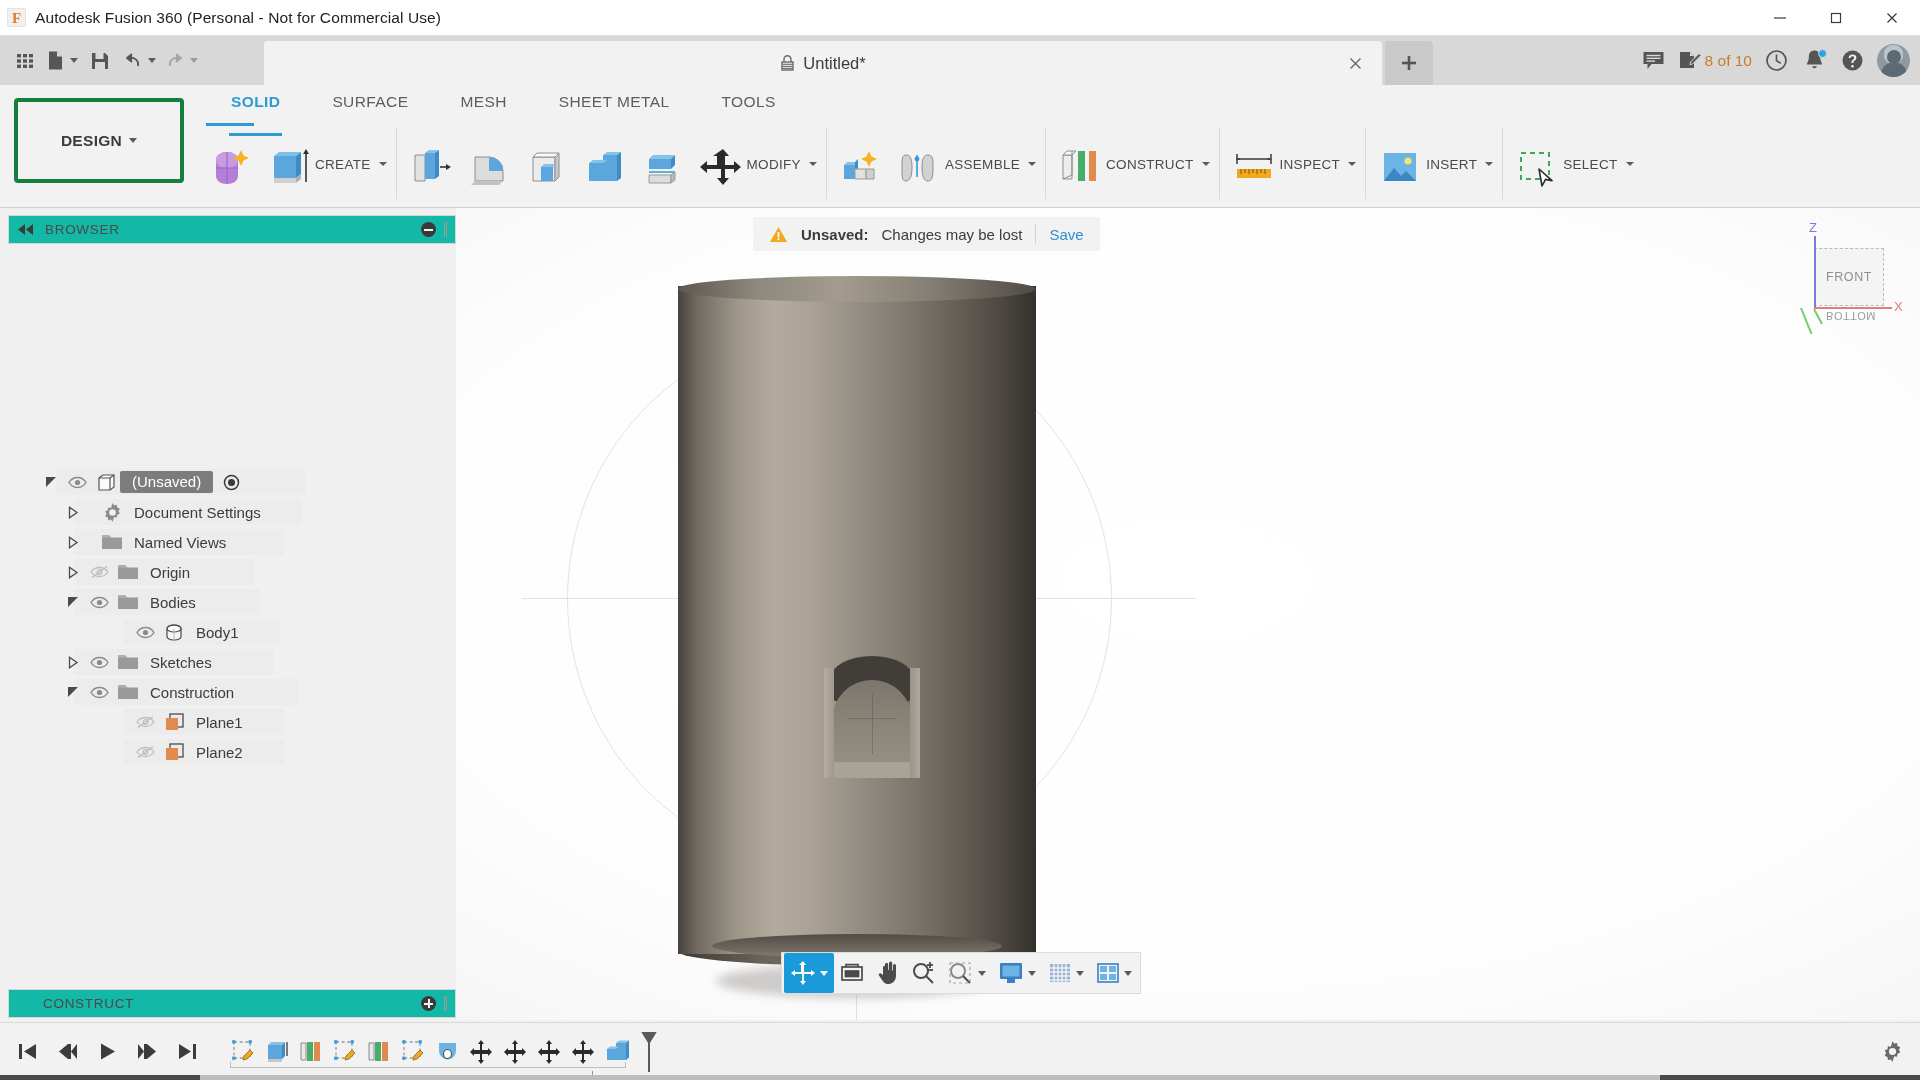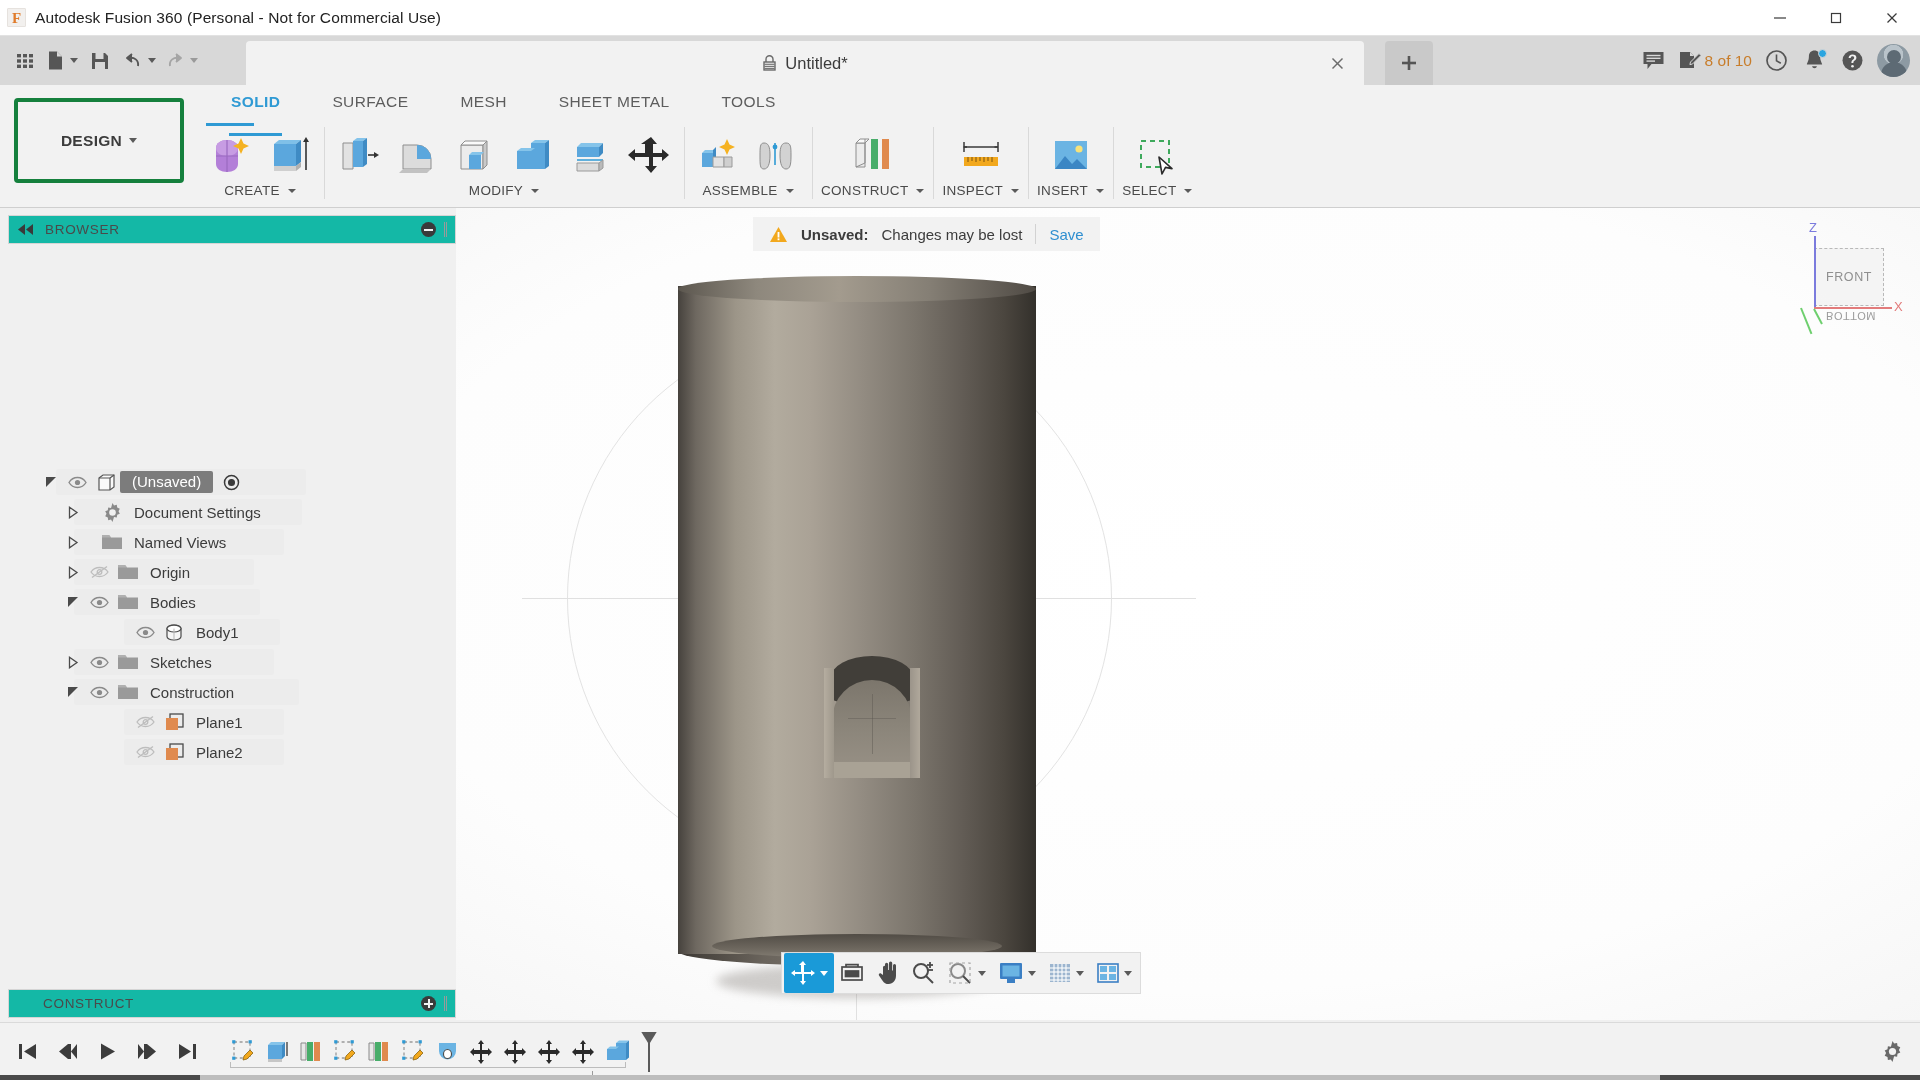--- a/index.html
+++ b/index.html
@@ -41,21 +41,21 @@
   }
   .qat-left { position: absolute; left: 0; top: 0; height: 49px; display: flex; align-items: center; gap: 2px; padding-left: 8px; }
   .qat-btn {
     height: 34px; min-width: 34px; display: flex; align-items: center; justify-content: center;
     color: #565656; padding: 0 3px; border-radius: 2px;
   }
   .caret { width: 0; height: 0; border-left: 4.5px solid transparent; border-right: 4.5px solid transparent; border-top: 5px solid #5a5a5a; margin-left: 4px; }
   .caret.light { border-top-color: #9a9a9a; }
 
   .doctab {
-    position: absolute; left: 246px; top: 5px; width: 1118px; height: 44px;
+    position: absolute; left: 264px; top: 5px; width: 1118px; height: 44px;
     background: #f2f2f2; border-radius: 4px 4px 0 0;
     display: flex; align-items: center; justify-content: center;
   }
   .doctab-inner { display: flex; align-items: center; gap: 8px; }
   .doctab-label { font-size: 16.5px; color: #3c3c3c; }
   .doctab-close {
     position: absolute; right: 17px; top: 12px; width: 20px; height: 20px;
     display: flex; align-items: center; justify-content: center; color: #6c6c6c; font-size: 17px;
   }
   .tab-plus {
@@ -100,21 +100,21 @@
   .ribtab {
     font-size: 15.5px; color: #5d5d5d; padding: 0 26px; letter-spacing: .4px;
     line-height: 34px; height: 34px; position: relative;
   }
   .ribtab.active { color: #2f9ad4; font-weight: bold; }
   .ribtab.active::after {
     content: ""; position: absolute; left: 24px; right: 24px; bottom: -17px; height: 3px; background: #2f9ad4;
   }
 
   .panels { position: absolute; left: 196px; top: 36px; display: flex; align-items: flex-start; height: 86px; }
-  .panel { display: flex; flex-direction: column; align-items: center; padding: 0 9px; height: 86px; position: relative; }
+  .panel { display: flex; align-items: center; padding: 0 9px; height: 86px; position: relative; }
   .panel + .panel::before {
     content: ""; position: absolute; left: 0; top: 6px; bottom: 8px; width: 1px; background: #d9d9d9;
   }
   .prow { display: flex; align-items: flex-end; gap: 6px; height: 62px; padding-top: 4px; }
   .ptool { width: 52px; height: 54px; display: flex; align-items: center; justify-content: center; border-radius: 2px; }
   .plabel { font-size: 13.5px; color: #4a4a4a; display: flex; align-items: center; gap: 4px; letter-spacing: .3px; }
   .plabel .caret { border-top-width: 4.5px; border-left-width: 4px; border-right-width: 4px; }
   .create-underline {
     position: absolute; left: 10px; top: 2px; width: 48px; height: 3px; background: #2f9ad4;
   }

